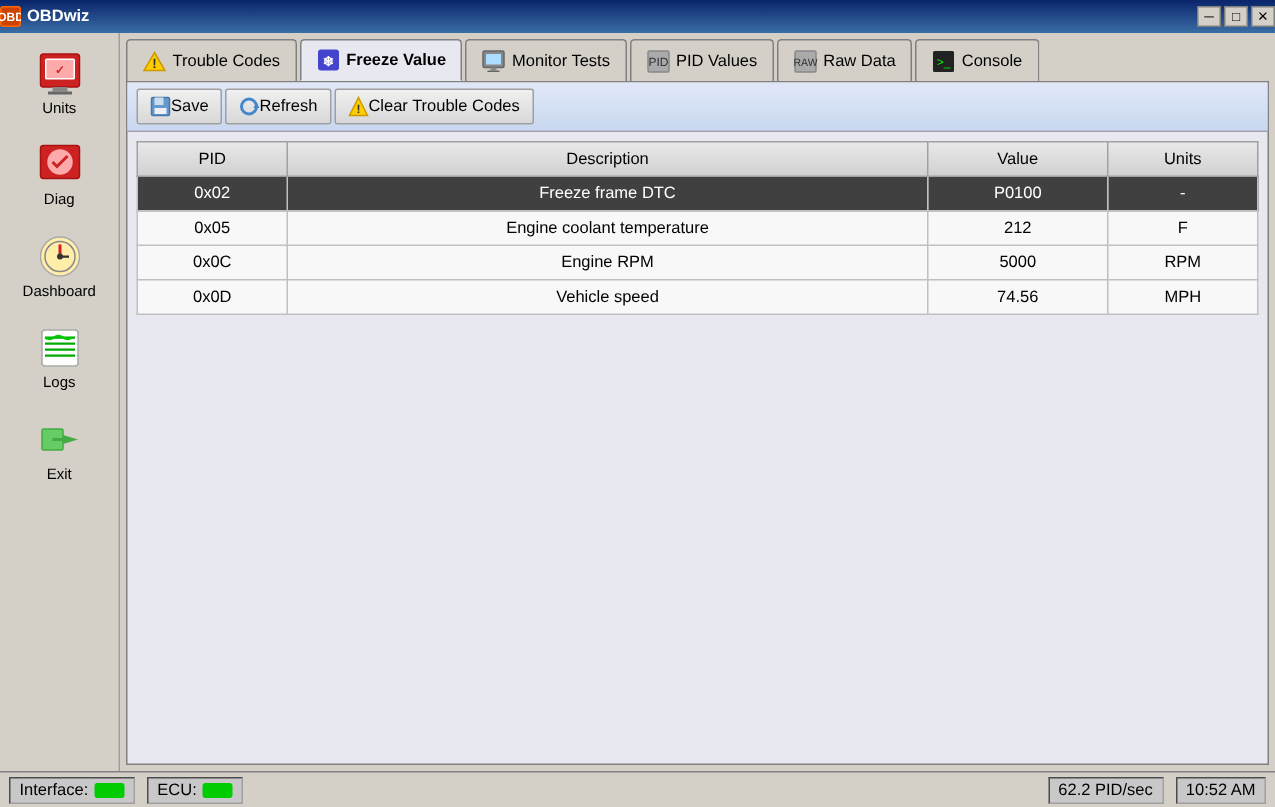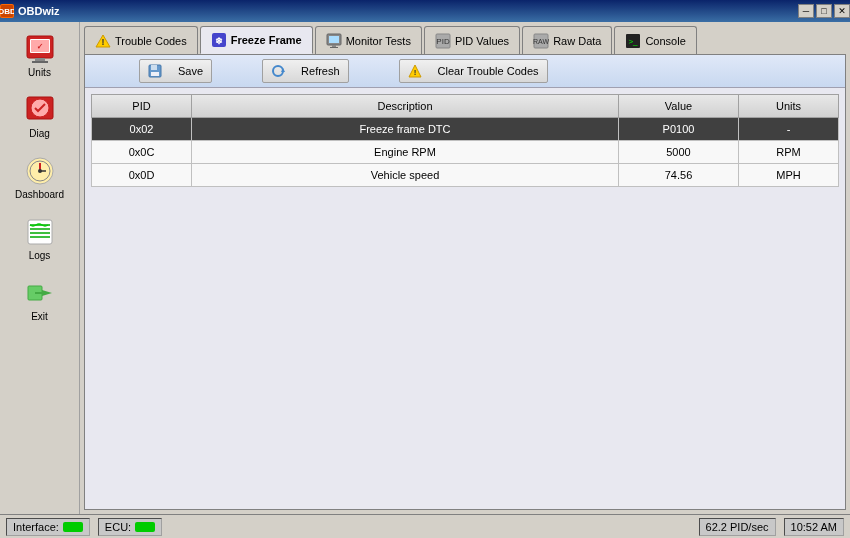--- a/index.html
+++ b/index.html
@@ -156,29 +156,28 @@
       display: flex;
       align-items: center;
       gap: 2px;
       padding: 4px 6px;
       background: linear-gradient(to bottom, #e0e8f8, #c8d8f0);
       border-bottom: 1px solid #a0a0b0;
     }
     .toolbar-btn {
       display: flex;
       align-items: center;
-      gap: 16px;
+      gap: 0;
       padding: 3px 8px;
       background: linear-gradient(to bottom, #f0f0f0, #d8d8d8);
       border: 1px solid #a0a0a0;
       cursor: pointer;
       font-size: 11px;
       border-radius: 2px;
       height: 24px;
-      margin-left: 48px;
     }
 
     
     .data-table {
       flex: 1;
       overflow: auto;
       padding: 6px;
     }
     table {
       width: 100%;
@@ -344,21 +343,21 @@
         <span>Trouble Codes</span>
       </div>
 
       <div class="tab active">
         <div class="tab-icon">
           <svg width="16" height="16" viewBox="0 0 16 16">
             <rect x="1" y="1" width="14" height="14" rx="2" fill="#4444cc"></rect>
             <text x="8" y="12" text-anchor="middle" font-size="9" fill="white" font-weight="bold">❄</text>
           </svg>
         </div>
-        <span>Freeze Frame</span>
+        <span>Freeze Value</span>
       </div>
 
       <div class="tab">
         <div class="tab-icon">
           <svg width="16" height="16" viewBox="0 0 16 16">
             <rect x="1" y="1" width="14" height="11" rx="1" fill="#888" stroke="#666" stroke-width="1"></rect>
             <rect x="3" y="3" width="10" height="7" fill="#aaddff"></rect>
             <rect x="6" y="12" width="4" height="2" fill="#888"></rect>
             <rect x="4" y="14" width="8" height="1" fill="#666"></rect>
           </svg>
@@ -436,20 +435,26 @@
             </tr>
           </thead>
           <tbody id="table-body">
           <tr class="selected">
                 <td>0x02</td>
                 <td>Freeze frame DTC</td>
                 <td>P0100</td>
                 <td>-</td>
               </tr>
               <tr>
+                <td>0x05</td>
+                <td>Engine coolant temperature</td>
+                <td>212</td>
+                <td>F</td>
+              </tr>
+              <tr>
                 <td>0x0C</td>
                 <td>Engine RPM</td>
                 <td>5000</td>
                 <td>RPM</td>
               </tr>
               <tr>
                 <td>0x0D</td>
                 <td>Vehicle speed</td>
                 <td>74.56</td>
                 <td>MPH</td>

